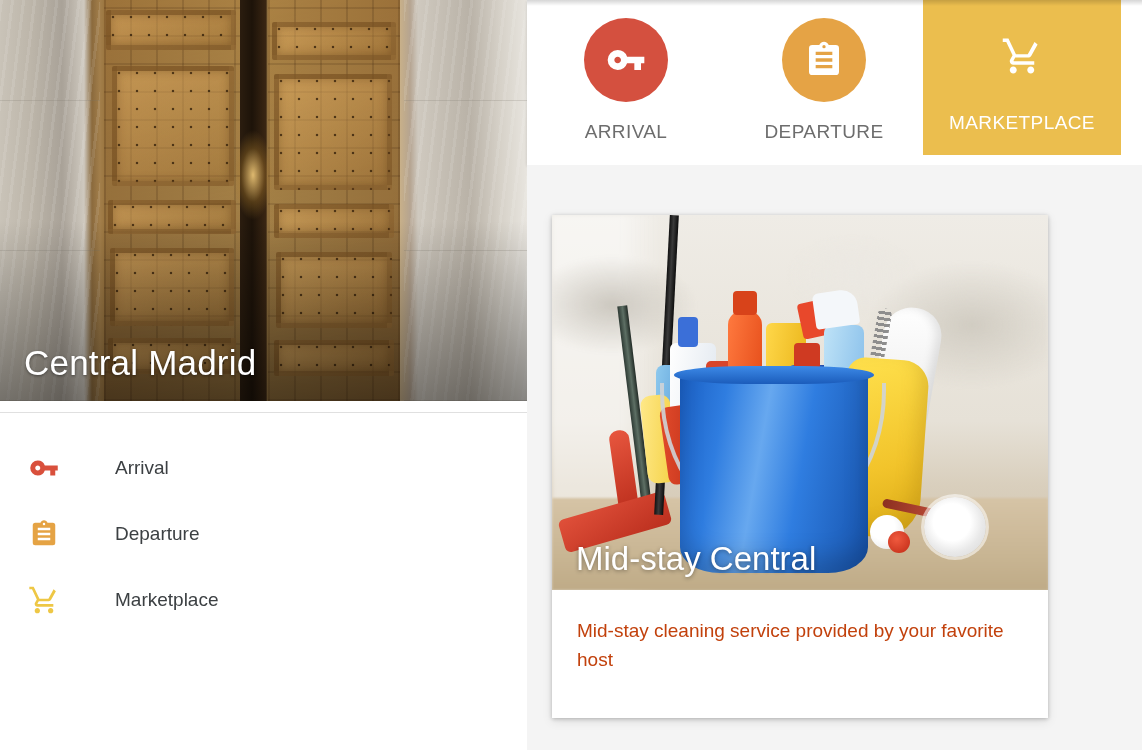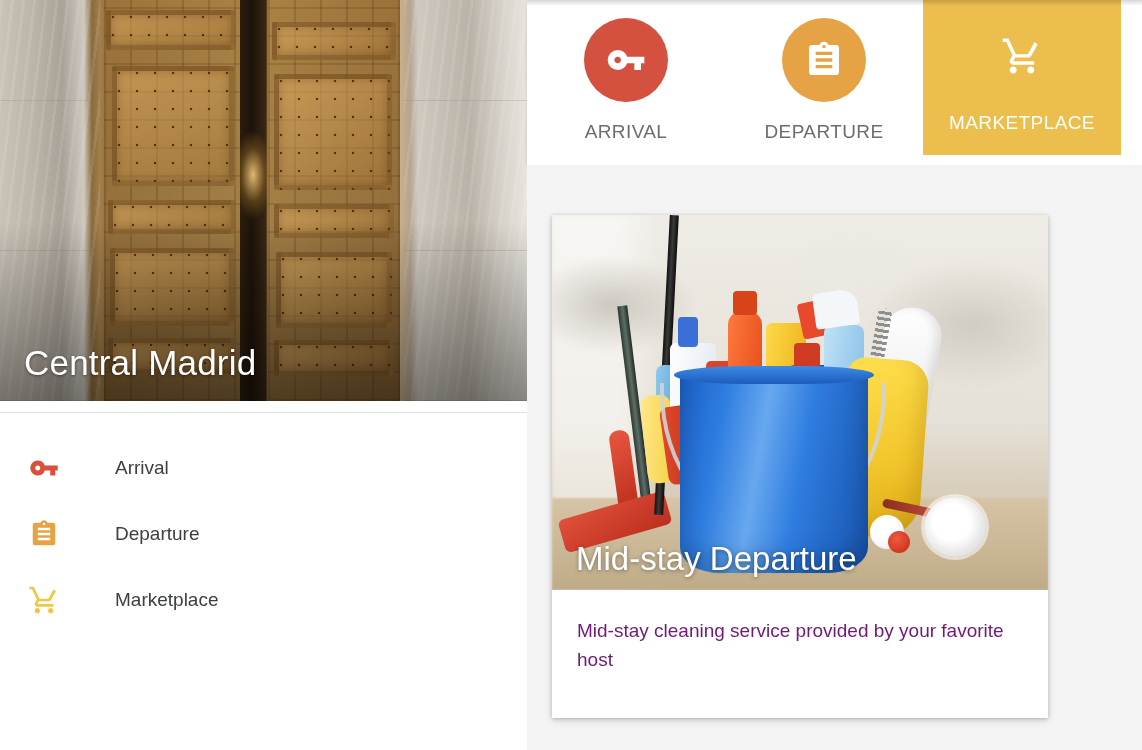--- a/index.html
+++ b/index.html
@@ -395,21 +395,21 @@
     z-index: 5;
   }
 
   .card-body {
     padding: 26px 25px 34px 25px;
     min-height: 128px;
   }
   .card-desc {
     font-size: 19px;
     line-height: 1.55;
-    color: #701a75;
+    color: #c2410c;
   }
 </style>
 </head>
 <body>
 
 <div id="app">
 
   <div class="left-panel">
 
     <div class="hero">
@@ -528,21 +528,21 @@
 
           <div class="cm-brush"></div>
           <div class="cm-yellowcloth"></div>
           <div class="cm-handle"></div>
           <div class="cm-bucket"></div>
           <div class="cm-roundbrush-stick"></div>
           <div class="cm-ball"></div>
           <div class="cm-ball2"></div>
           <div class="cm-roundbrush"></div>
 
-          <div class="card-media-title">Mid-stay Departure</div>
+          <div class="card-media-title">Mid-stay Central</div>
         </div>
 
         <div class="card-body">
           <div class="card-desc">Mid-stay cleaning service provided by your favorite host</div>
         </div>
 
       </div>
     </div>
 
   </div>

